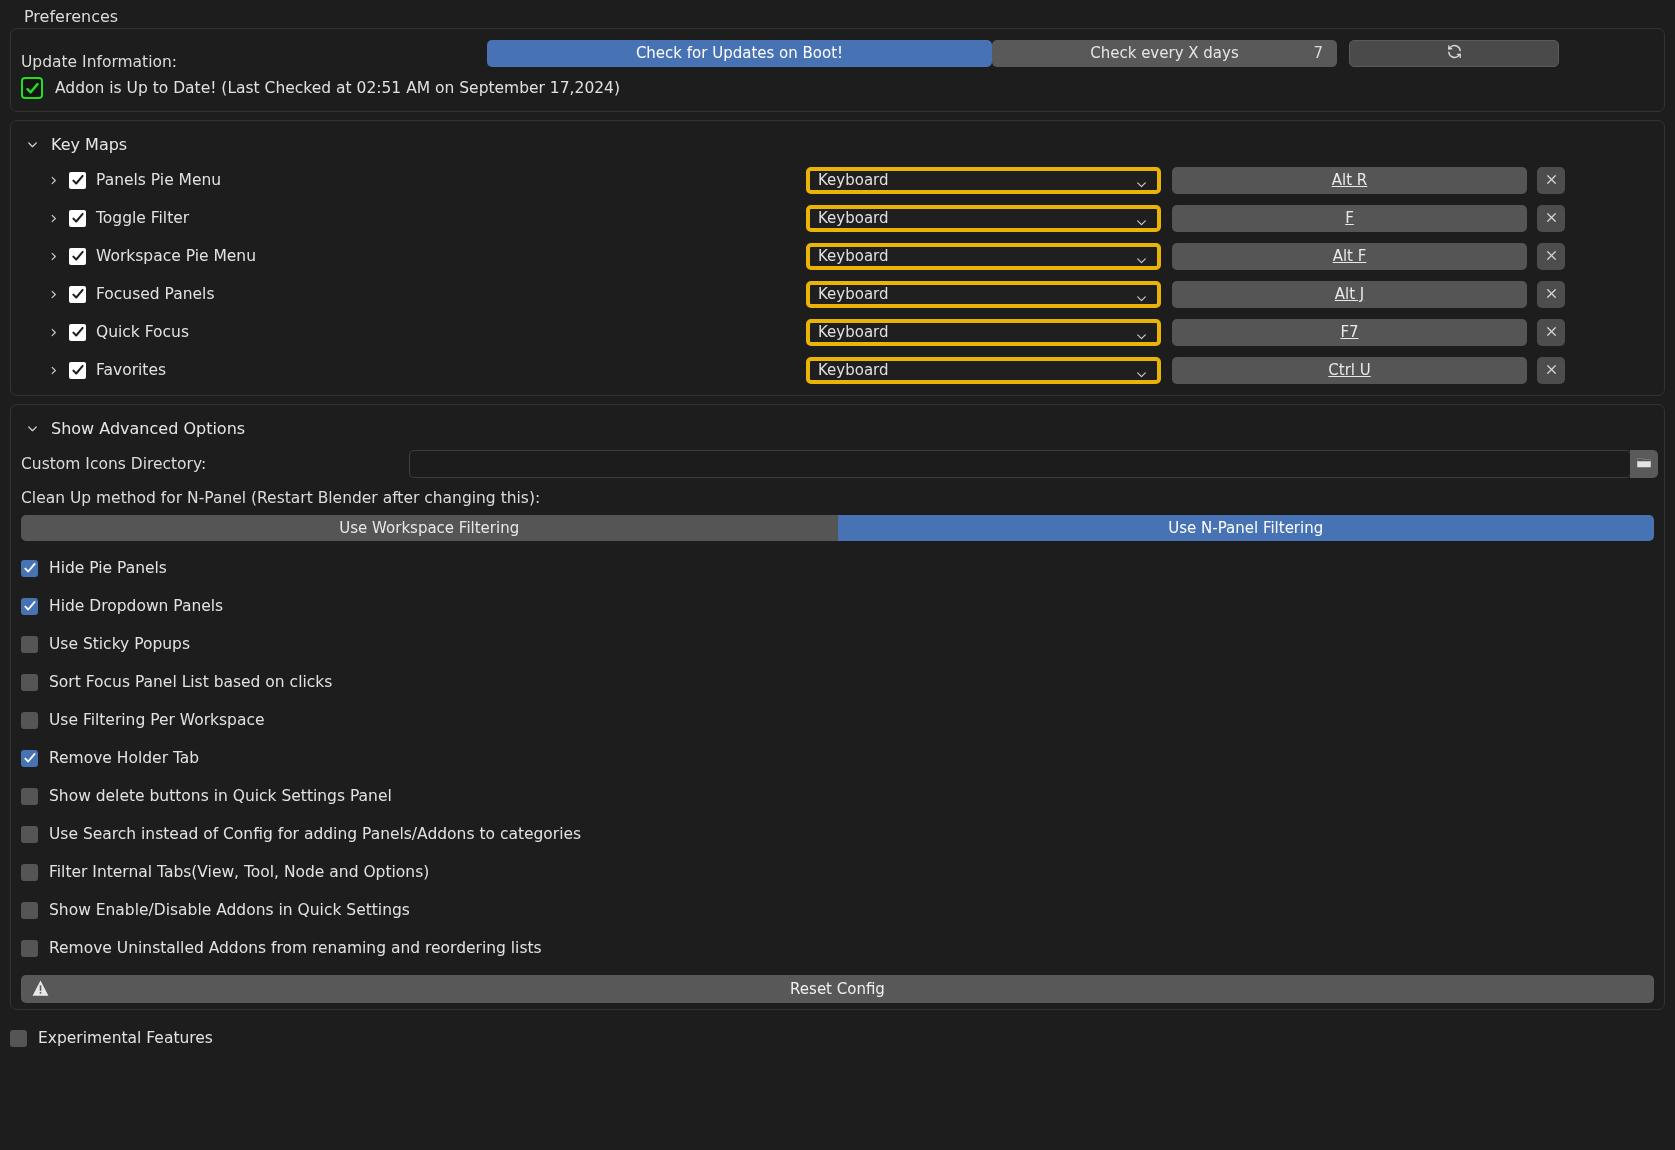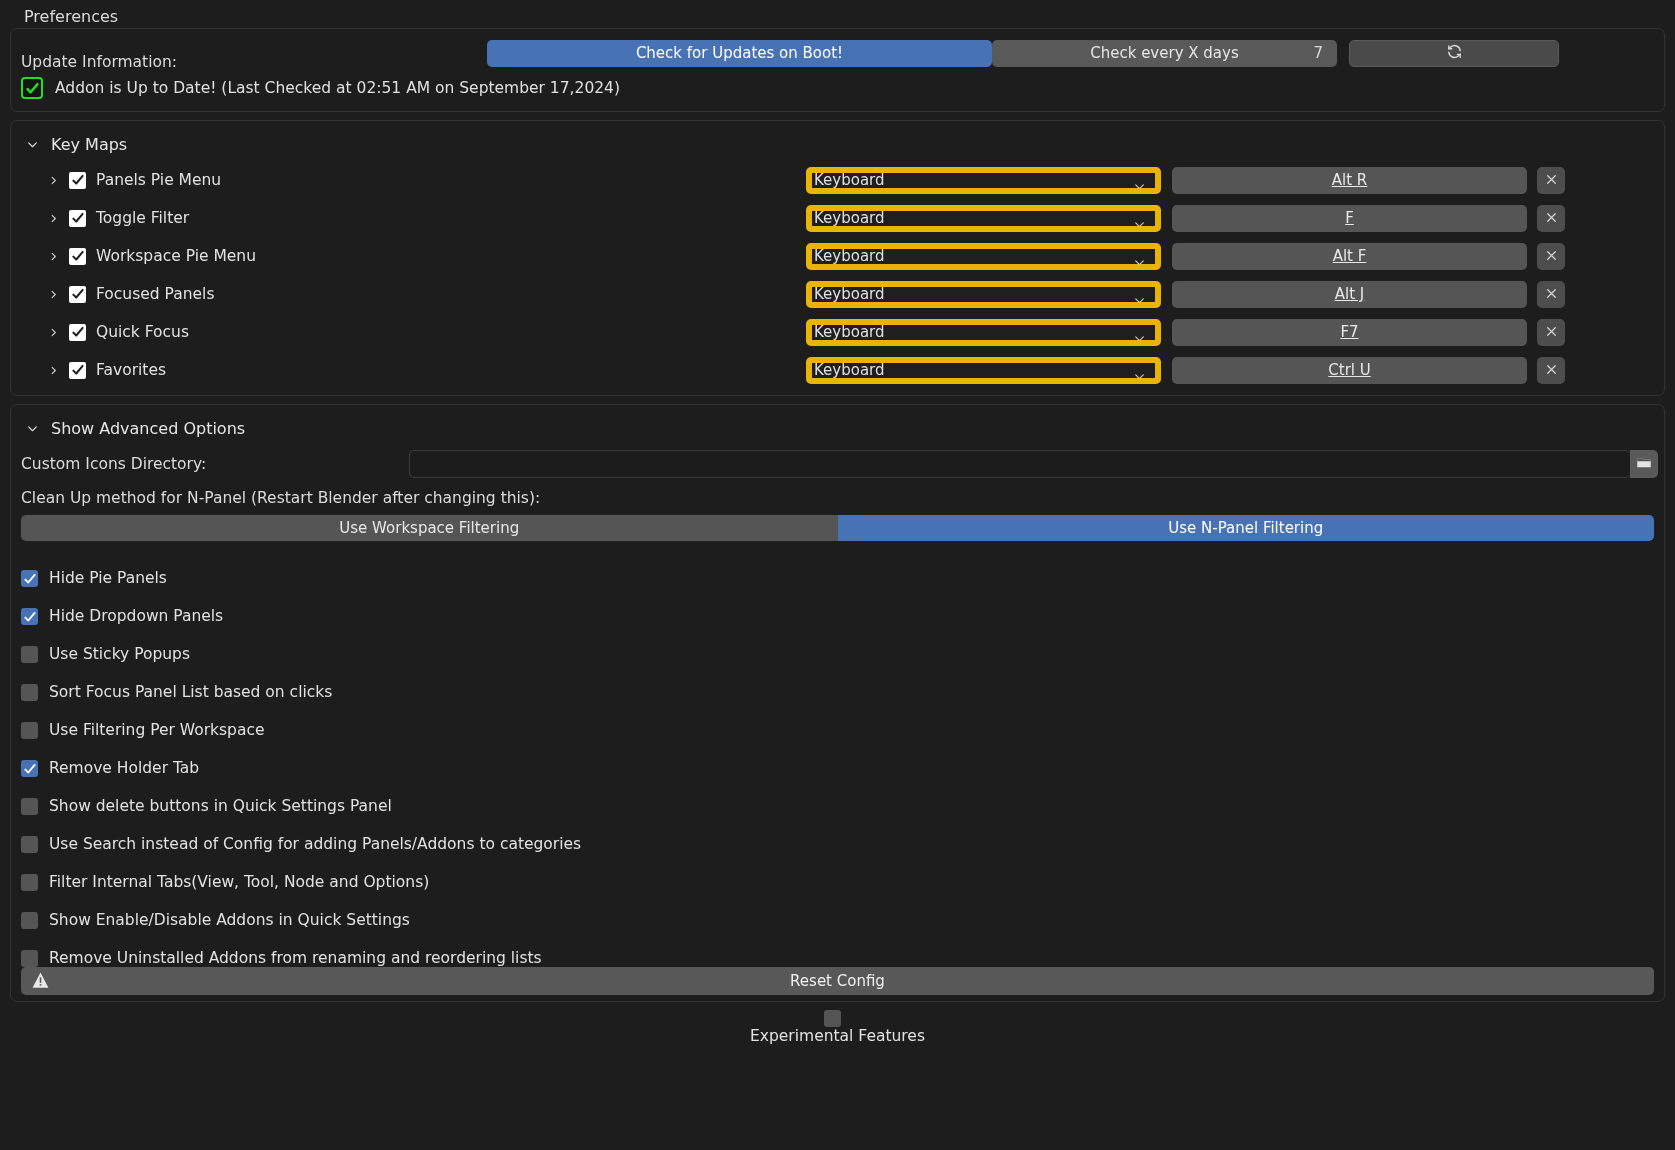--- a/index.html
+++ b/index.html
@@ -87,22 +87,22 @@
   .km-check {
     width: 17px; height: 17px; background: #ffffff; border-radius: 2px;
     margin: 0 10px 0 6px; flex: none;
     display: flex; align-items: center; justify-content: center;
   }
   .km-check svg { width: 14px; height: 14px; }
   .km-label { font-size: 15.5px; color: #e2e2e2; }
 
   .km-select {
     width: 355px; flex: none; height: 27px; border-radius: 5px;
-    background: #1f1f1f; border: 6px solid #eab308;
-    display: flex; align-items: center; padding: 0 2px;
+    background: #1f1f1f; border: 4px solid #eab308;
+    display: flex; align-items: flex-start; padding: 0 8px;
     font-size: 15px; color: #e0e0e0; position: relative;
   }
   .km-select .sel-chev { position: absolute; right: 9px; top: 6px; }
   .km-select .sel-chev svg { width: 13px; height: 13px; }
 
   .km-key {
     width: 355px; flex: none; margin-left: 11px; height: 27px;
     border-radius: 5px; background: #555555;
     display: flex; align-items: center; justify-content: center;
     font-size: 15px; color: #e8e8e8; text-decoration: underline;
@@ -133,41 +133,41 @@
 
   .seg-row { display: flex; padding: 0 10px; height: 28px; margin-bottom: 6px; }
   .seg {
     flex: 1; height: 26px; display: flex; align-items: center; justify-content: center;
     font-size: 15px; color: #e8e8e8;
   }
   .seg.left  { background: #555555; border-radius: 5px 0 0 5px; }
   .seg.right { background: #4772b3; border-radius: 0 5px 5px 0; color: #ffffff; }
 
   
-  .opt-row { display: flex; align-items: flex-end; height: 38px; padding: 0 10px; }
+  .opt-row { display: flex; align-items: center; height: 38px; padding: 0 10px; }
   .cbx {
     width: 17px; height: 17px; border-radius: 3px; flex: none; margin-right: 11px;
     display: flex; align-items: center; justify-content: center;
     background: #555555;
   }
   .cbx.on { background: #4772b3; }
   .cbx svg { width: 14px; height: 14px; }
   .opt-label { font-size: 15.5px; color: #e2e2e2; }
 
   
   .reset-wrap { padding: 0 10px; }
   .reset-btn {
     height: 28px; border-radius: 5px; background: #585858;
     display: flex; align-items: center; position: relative;
-    justify-content: center; font-size: 15px; color: #f0f0f0;
+    justify-content: center; font-size: 15px; color: #f0f0f0; margin-top: 8px;
   }
   .reset-btn .warn { position: absolute; left: 10px; top: 4px; }
   .reset-btn .warn svg { width: 19px; height: 19px; }
 
-  .bottom-row { display: flex; align-items: center; height: 40px; padding: 0 10px; flex-direction: column; }
+  .bottom-row { display: flex; align-items: center; height: 40px; padding: 0 10px; }
 </style>
 </head>
 <body>
 
 <div class="page">
 
   <div class="window-title">Preferences</div>
 
   <div class="panel">
 

